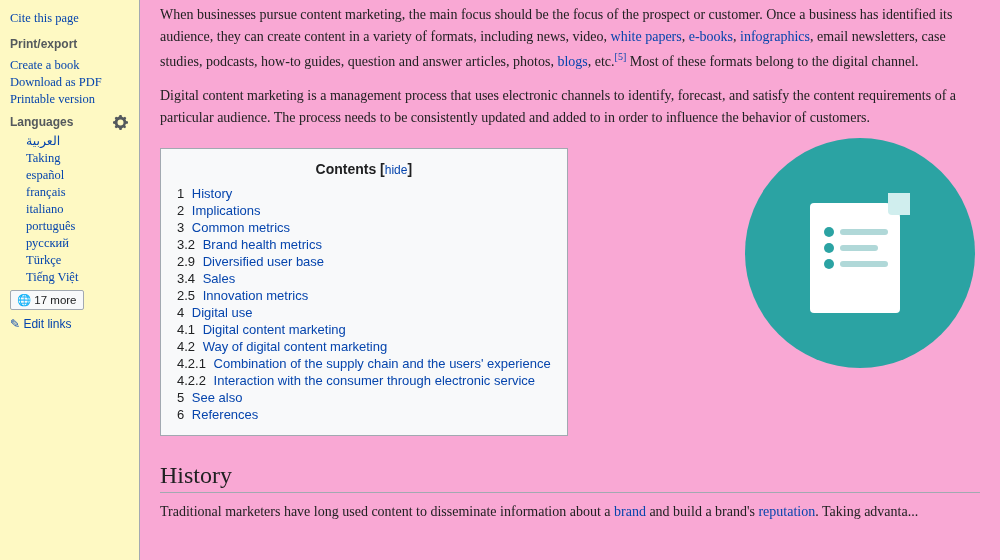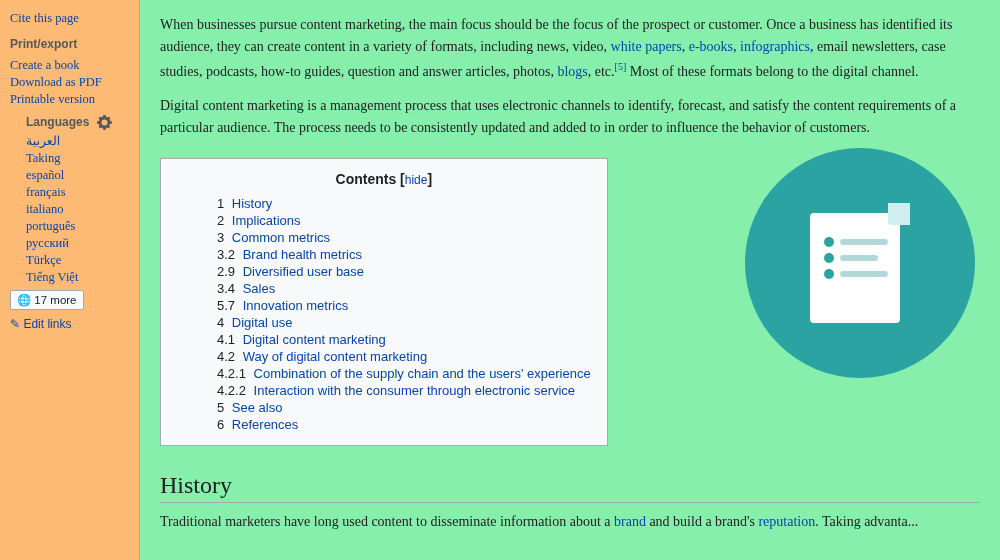--- a/index.html
+++ b/index.html
@@ -11,21 +11,21 @@
       display: flex;
       width: 1000px;
       min-height: 560px;
       overflow: hidden;
     }
 
     
     #sidebar {
       width: 140px;
       min-width: 140px;
-      background: #fdba74;
+      background: #fef9c3;
       border-right: 1px solid #a2a9b1;
       padding: 6px 0;
       font-size: 12.5px;
     }
     .sidebar-section {
       padding: 4px 10px;
     }
     .sidebar-link {
       color: #0645ad;
       text-decoration: none;
@@ -37,21 +37,21 @@
       font-weight: bold;
       font-size: 12px;
       color: #54595d;
       padding: 6px 10px 2px 10px;
       font-family: sans-serif;
     }
     .sidebar-lang-row {
       display: flex;
       align-items: center;
       justify-content: space-between;
-      padding: 2px 26px;
+      padding: 2px 10px;
     }
     .gear-icon {
       width: 16px;
       height: 16px;
       cursor: pointer;
     }
     .lang-links {
       padding: 0 26px;
     }
     .lang-link {
@@ -81,23 +81,23 @@
     .edit-links-link {
       color: #0645ad;
       text-decoration: none;
       font-size: 12px;
       font-family: sans-serif;
     }
 
     
     #main {
       flex: 1;
-      padding: 10px 20px;
+      padding: 0 20px;
       overflow-y: auto;
-      background: #86efac;
+      background: #f9a8d4;
     }
 
     
     .intro-text {
       font-size: 14px;
       line-height: 1.6;
       padding: 4px 0 8px 0;
       color: #202122;
     }
     .intro-text a {
@@ -134,21 +134,20 @@
       color: #0645ad;
       text-decoration: none;
     }
     .toc-list {
       list-style: none;
       font-family: sans-serif;
       font-size: 13px;
     }
     .toc-list li {
       padding: 1px 0;
-      margin-left: 40px;
     }
     .toc-list a {
       color: #0645ad;
       text-decoration: none;
     }
     .toc-num {
       color: #202122;
       margin-right: 4px;
     }
     .toc-sub {
@@ -332,21 +331,21 @@
         <li class="toc-sub">
           <a><span class="toc-num">3.2</span> Brand health metrics</a>
         </li>
         <li class="toc-sub">
           <a><span class="toc-num">2.9</span> Diversified user base</a>
         </li>
         <li class="toc-sub">
           <a><span class="toc-num">3.4</span> Sales</a>
         </li>
         <li class="toc-sub">
-          <a><span class="toc-num">5.7</span> Innovation metrics</a>
+          <a><span class="toc-num">2.5</span> Innovation metrics</a>
         </li>
         <li>
           <a><span class="toc-num">4</span> Digital use</a>
         </li>
         <li class="toc-sub">
           <a><span class="toc-num">4.1</span> Digital content marketing</a>
         </li>
         <li class="toc-sub">
           <a><span class="toc-num">4.2</span> Way of digital content marketing</a>
         </li>

